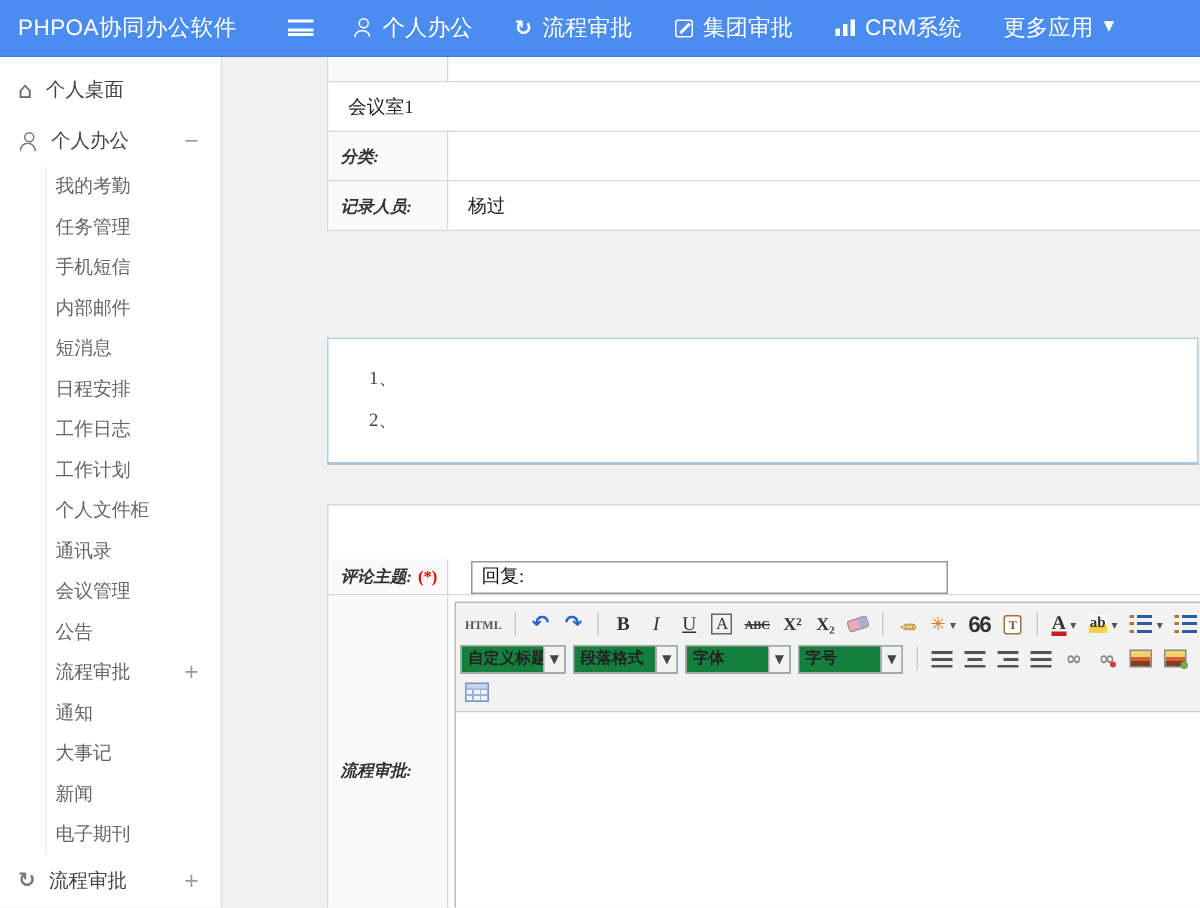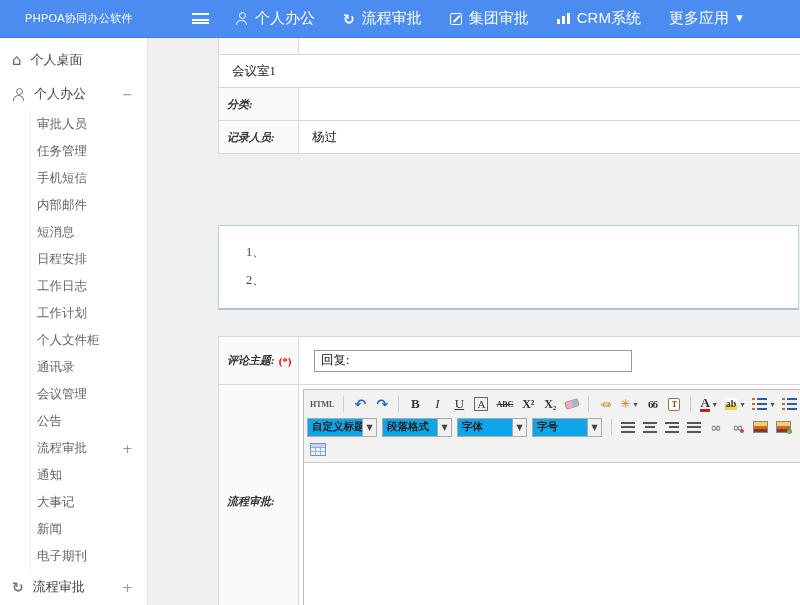--- a/index.html
+++ b/index.html
@@ -3,21 +3,21 @@
 <meta charset="utf-8">
 <style>
   * { margin:0; padding:0; box-sizing:border-box; }
   html,body { width:800px; height:605px; overflow:hidden; background:#f0f0f0;
               font-family:"Liberation Sans", sans-serif; }
 
   
   .topbar { position:absolute; left:0; top:0; width:800px; height:38px;
             background:#4b8cf0; border-bottom:1px solid #3c7fe4;
             display:flex; align-items:center; color:#fff; z-index:10; }
-  .brand { width:192px; padding-left:25px; font-size:11px; letter-spacing:.3px; cursor:pointer; }
+  .brand { width:192px; padding-left:12px; font-size:15px; letter-spacing:.3px; cursor:pointer; }
   .i-menu { width:17px; height:11px; border-top:2px solid #fff; border-bottom:2px solid #fff;
             position:relative; display:inline-block; margin-right:26px; cursor:pointer; }
   .i-menu::after { content:""; position:absolute; left:0; top:3.5px; width:100%; height:2px; background:#fff; }
   .topnav { display:flex; align-items:center; gap:28px; font-size:15px; }
   .nav-item { display:flex; align-items:center; gap:7px; cursor:pointer; }
   .i-person { width:13px; height:13px; position:relative; display:inline-block; }
   .i-person::before { content:""; position:absolute; top:0; left:3.5px; width:5px; height:5px;
                       border:1.5px solid #fff; border-radius:50%; }
   .i-person::after { content:""; position:absolute; bottom:0; left:0.5px; width:9px; height:4.5px;
                      border:1.5px solid #fff; border-bottom:none; border-radius:6px 6px 0 0; }
@@ -65,21 +65,21 @@
   .frow.r { height:33px; }
 
   .content-box { position:absolute; left:69px; top:187px; width:581px; height:85px;
                  background:#fff; border:1px solid #b5cede; border-bottom:2px solid #a9c6da;
                  padding:12px 0 0 27px; font-family:"Liberation Serif", serif;
                  font-size:12.5px; color:#444; line-height:28px; }
 
   .comment-table { position:absolute; left:69px; top:298px; width:582px; height:269px;
                    background:#fff; border-left:1px solid #d8d8d8; border-top:1px solid #d8d8d8;
                    font-family:"Liberation Serif", serif; }
-  .comment-table .frow.subject { height:48px; }
+  .comment-table .frow.subject { height:24px;margin-top:36px; }
   .comment-table .frow.body { height:232px; border-bottom:none; align-items:stretch; }
   .comment-table .frow.body .flabel { align-items:center; }
   .req { color:#e00; margin-left:4px; font-style:normal; font-size:11px; }
   .subject-input { margin-left:2px; width:318px; height:22px; border:1px solid #999;
                    font-size:12.5px; padding:1px 6px; font-family:"Liberation Serif", serif; color:#111; }
 
   
   .ed-cell { flex:1; padding:4px; background:#fff; }
   .editor { width:100%; height:100%; border:1px solid #bbb; display:flex; flex-direction:column; }
   .ed-toolbar { background:#f2f2f2; border-bottom:1px solid #ccc; padding:2px 3px; }
@@ -96,35 +96,35 @@
   .tU { font-family:"Liberation Serif", serif; font-size:13px; text-decoration:underline; }
   .tAbox { font-family:"Liberation Serif", serif; font-size:11px; border:1px solid #666;
            padding:0 2px; line-height:12px; height:14px; min-width:14px; }
   .tStrike { font-size:8px; text-decoration:line-through; font-weight:bold; }
   .tSup, .tSub { font-family:"Liberation Serif", serif; font-size:12px; font-weight:bold; }
   .i-eraser { width:14px; height:8px; border-radius:2px; transform:rotate(-18deg); display:inline-block;
               background:linear-gradient(90deg,#f0a8bc 55%, #9cb6d8 55%); border:1px solid #b48898; }
   .i-brush { font-family:"DejaVu Sans", sans-serif; font-size:13px; color:#b8860b; display:inline-block;
              transform:rotate(180deg); line-height:1; }
   .i-wand { font-family:"DejaVu Sans", sans-serif; font-size:12px; color:#e07820; line-height:1; }
-  .tQuote { font-family:Liberation Serif, serif; font-weight:bold; font-size:11px; letter-spacing:-1px;text-align:right; }
+  .tQuote { font-family:Liberation Sans, sans-serif; font-weight:bold; font-size:15px; letter-spacing:-1px;text-align:right; }
   .i-clip { width:12px; height:13px; border:1.5px solid #a0703a; border-radius:2px; background:#fff;
             display:inline-flex; align-items:center; justify-content:center;
             font-size:8px; font-weight:bold; color:#7a4a1a; }
   .tFontColor { font-family:"Liberation Serif", serif; font-weight:bold; font-size:13px;
                 border-bottom:3px solid #c02020; line-height:13px; }
   .tHilite { font-size:10px; font-weight:bold; background:linear-gradient(#fff 55%, #f8d048 55%);
              line-height:12px; padding:0 1px; }
   .has-caret::after { content:"▾"; font-family:"DejaVu Sans", sans-serif; font-size:8px;
                       color:#555; margin-left:3px; }
   .i-olist, .i-ulist { width:15px; height:12px; display:inline-block;
         background:
           repeating-linear-gradient(to bottom,#b8742a 0 2px, transparent 2px 5px) left top/3px 12px no-repeat,
           repeating-linear-gradient(to bottom,#2c5d9e 0 2px, transparent 2px 5px) 5px top/10px 12px no-repeat; }
-  .ed-select { height:19px; background:#0ea5e9; border:1px solid #aaa; display:inline-flex;
+  .ed-select { height:19px; background:#15803d; border:1px solid #aaa; display:inline-flex;
                align-items:center; cursor:pointer; margin-right:3px; }
   .ed-select .sel-label { width:54px; padding-left:4px; font-size:10.5px; color:#222;
                           font-family:"Liberation Serif", serif; font-weight:bold;
                           white-space:nowrap; overflow:hidden; }
   .ed-select .sel-caret { width:14px; height:100%; border-left:1px solid #aaa; display:inline-flex;
                           align-items:center; justify-content:center; font-size:8px; color:#444;
                           background:#f2f2f2; font-family:"DejaVu Sans", sans-serif; }
   .i-align { width:14px; height:11px; display:inline-block;
              background:repeating-linear-gradient(to bottom,#555 0 2px, transparent 2px 4.5px); }
   .i-align.c  { background:
@@ -185,21 +185,21 @@
     <span class="i-home">⌂</span>
     <span>个人桌面</span>
   </div>
   <div class="side-item lvl1">
     <span class="i-person gray"></span>
     <span>个人办公</span>
     <span class="toggle">−</span>
   </div>
   <div class="sub-block">
     <div class="side-item lvl2">
-        <span>审批人员</span>
+        <span>我的考勤</span>
       </div>
     <div class="side-item lvl2">
         <span>任务管理</span>
       </div>
     <div class="side-item lvl2">
         <span>手机短信</span>
       </div>
     <div class="side-item lvl2">
         <span>内部邮件</span>
       </div>

